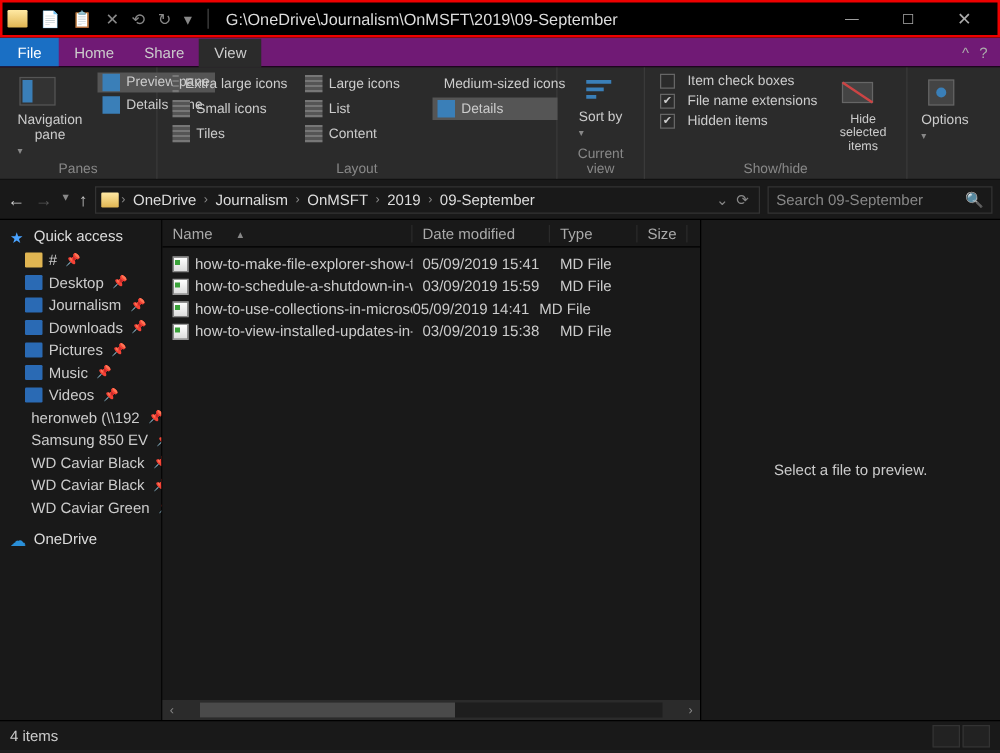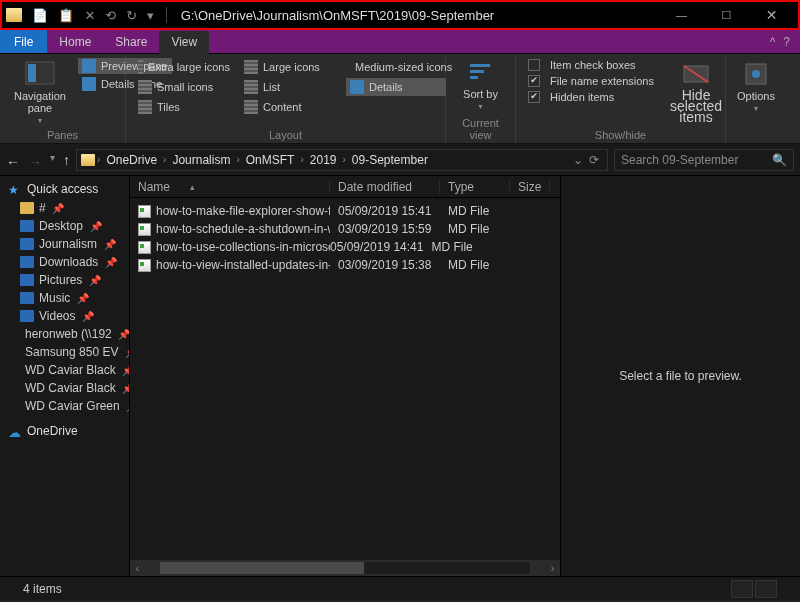--- a/index.html
+++ b/index.html
@@ -19,21 +19,21 @@
   .file-tab { background:#1a6fc4; color:#fff; padding:0 14px; font-size:12px; display:flex; align-items:center;}
   .tab { padding:0 12px; font-size:12px; color:#ccc; display:flex; align-items:center;}
   .tab.active { background:#2b2b2b; border-bottom:1px solid #2b2b2b; position:relative; top:1px;}
   .tabs-spacer { flex:1;}
   .tabs-right { display:flex; align-items:center; gap:8px; padding-right:10px; color:#aaa; font-size:12px;}
   
   .ribbon { height:90px; background:#2b2b2b; display:flex; border-bottom:1px solid #111;}
   .r-group { display:flex; flex-direction:column; border-right:1px solid #3a3a3a; padding:4px 8px 2px 8px;}
   .r-group-body { flex:1; display:flex; gap:6px; align-items:flex-start;}
   .r-group-label { font-size:11px; color:#888; text-align:center; padding:0 2px;}
-  .big-btn { display:flex; flex-direction:column; align-items:center; justify-content:flex-start; padding:2px 6px; font-size:11px; color:#ccc; text-align:center; gap:2px;}
+  .big-btn { display:flex; flex-direction:column; align-items:flex-start; justify-content:flex-start; padding:2px 6px; font-size:11px; color:#ccc; text-align:center; gap:2px;}
   .big-btn .ico { width:32px; height:28px; }
   .small-row { display:flex; flex-direction:column; gap:2px;}
   .small-btn { display:flex; align-items:center; gap:5px; font-size:11px; color:#ccc; padding:1px 4px; white-space:nowrap;}
   .small-btn.selected { background:#555;}
   .chk { width:12px; height:12px; border:1px solid #666; display:inline-flex; align-items:center; justify-content:center; font-size:10px; color:#ccc; margin-right:5px;}
   .chk.on::after{content:"✔"; font-size:9px; position:relative; top:-1px;}
   .mini-ico { width:14px; height:14px; display:inline-block;}
   .mi-blue { background:#3a7fb8;}
   .mi-grid { background:repeating-linear-gradient(#777,#777 2px,#555 2px,#555 4px); }
   .mi-detail { background:#3a7fb8;}
@@ -79,21 +79,21 @@
   .cell.type{flex:0 0 70px;}
   .file-ico{width:13px; height:13px; background:linear-gradient(#fff,#ddd); border:1px solid #999; position:relative; flex:none;}
   .file-ico::after{content:""; position:absolute; left:1px; top:2px; width:4px; height:4px; background:#3aa33a;}
   .hscroll { position:absolute; bottom:0; left:0; right:0; height:16px; background:#2b2b2b; display:flex; align-items:center;}
   .hscroll .track{flex:1; height:12px; background:#1e1e1e; margin:0 15px; position:relative;}
   .hscroll .thumb{position:absolute; left:0; width:55%; height:100%; background:#4a4a4a;}
   .hscroll .arr{width:15px; text-align:center; color:#888; font-size:10px;}
   
   .preview { flex:1; background:#191919; border-left:1px solid #000; display:flex; align-items:center; justify-content:center; font-size:12px; color:#ccc;}
   
-  .statusbar { height:24px; background:#191919; border-top:1px solid #000; display:flex; align-items:center; padding:0 23px; font-size:12px; color:#ccc; justify-content:space-between;}
+  .statusbar { height:24px; background:#191919; border-top:1px solid #000; display:flex; align-items:center; padding:0 8px; font-size:12px; color:#ccc; justify-content:space-between;}
   .viewbtns{display:flex; gap:2px;}
   .viewbtns div{width:22px;height:18px;border:1px solid #333; background:#222;}
   
   .sortico{width:32px;height:26px;}
 </style>
 </head>
 <body>
 
 <div class="titlebar">
   <div class="icons-left">
@@ -221,21 +221,21 @@
         <div class="small-btn">
             <span class="chk on"></span>
             <span>Hidden items</span>
           </div>
       </div>
       <div class="big-btn">
         <svg class="ico">
             <rect x="4" y="6" width="24" height="16" fill="#444" stroke="#666"></rect>
             <line x1="4" y1="6" x2="28" y2="22" stroke="#c44" stroke-width="2"></line>
           </svg>
-        <span style="font-size:14px;line-height:11px;">Hide selected items</span>
+        <span style="font-size:10px;line-height:11px;">Hide selected items</span>
       </div>
     </div>
     <div class="r-group-label">Show/hide</div>
   </div>
 
   <div class="r-group" style="width:60px;border-right:none">
     <div class="r-group-body" style="justify-content:center;">
       <div class="big-btn">
         <svg class="ico">
             <rect x="6" y="4" width="20" height="20" fill="#444" stroke="#666"></rect>

